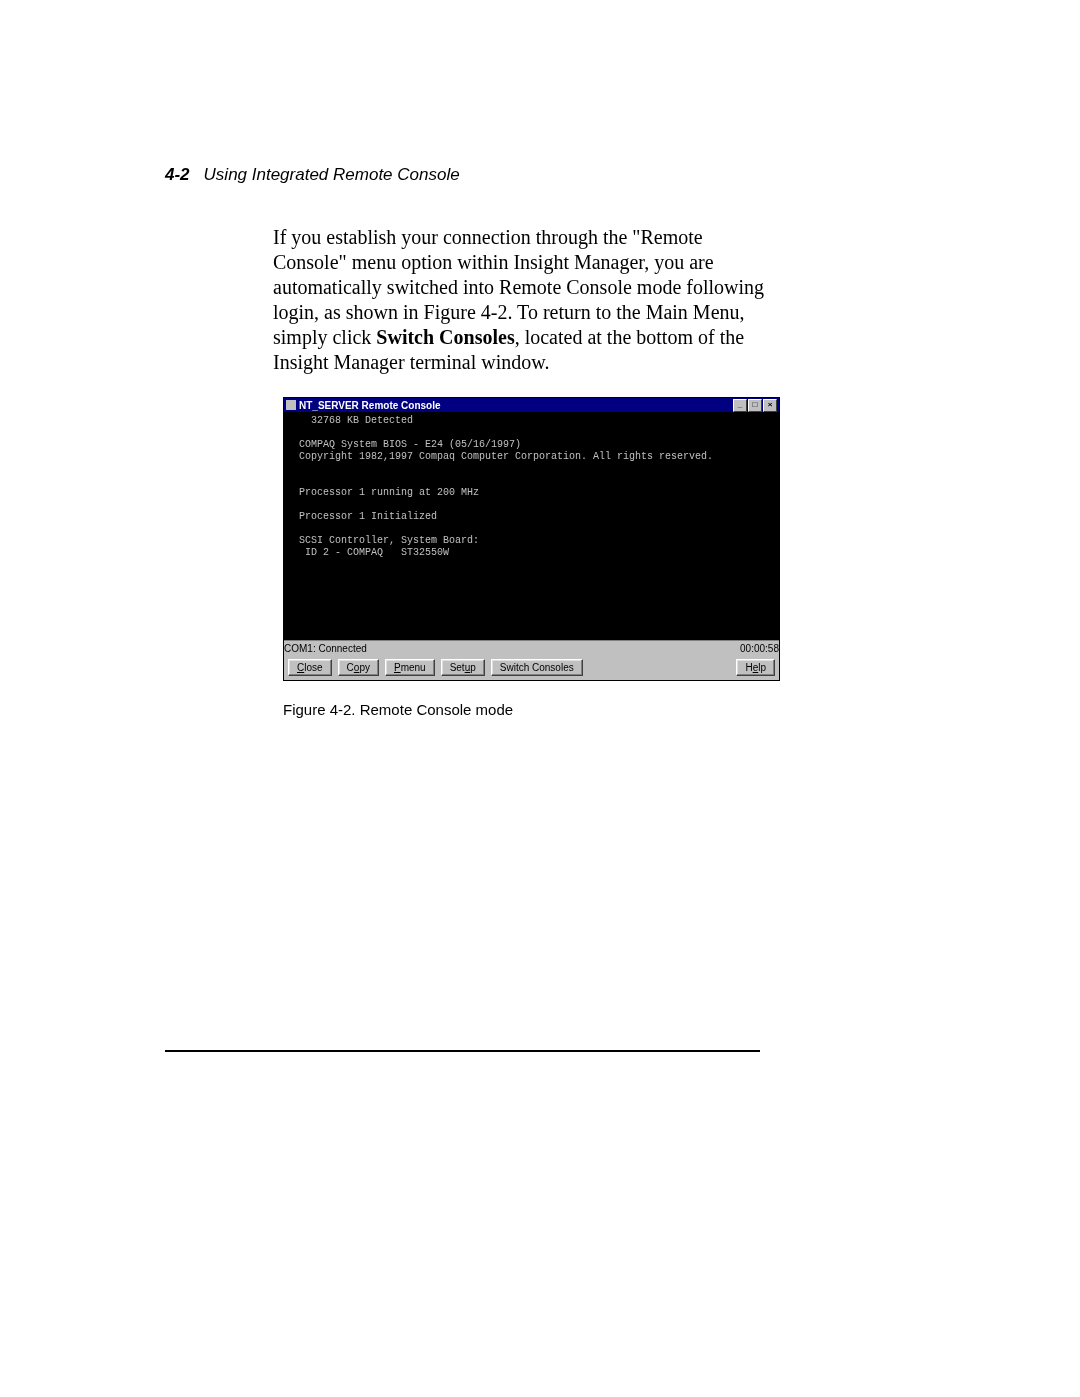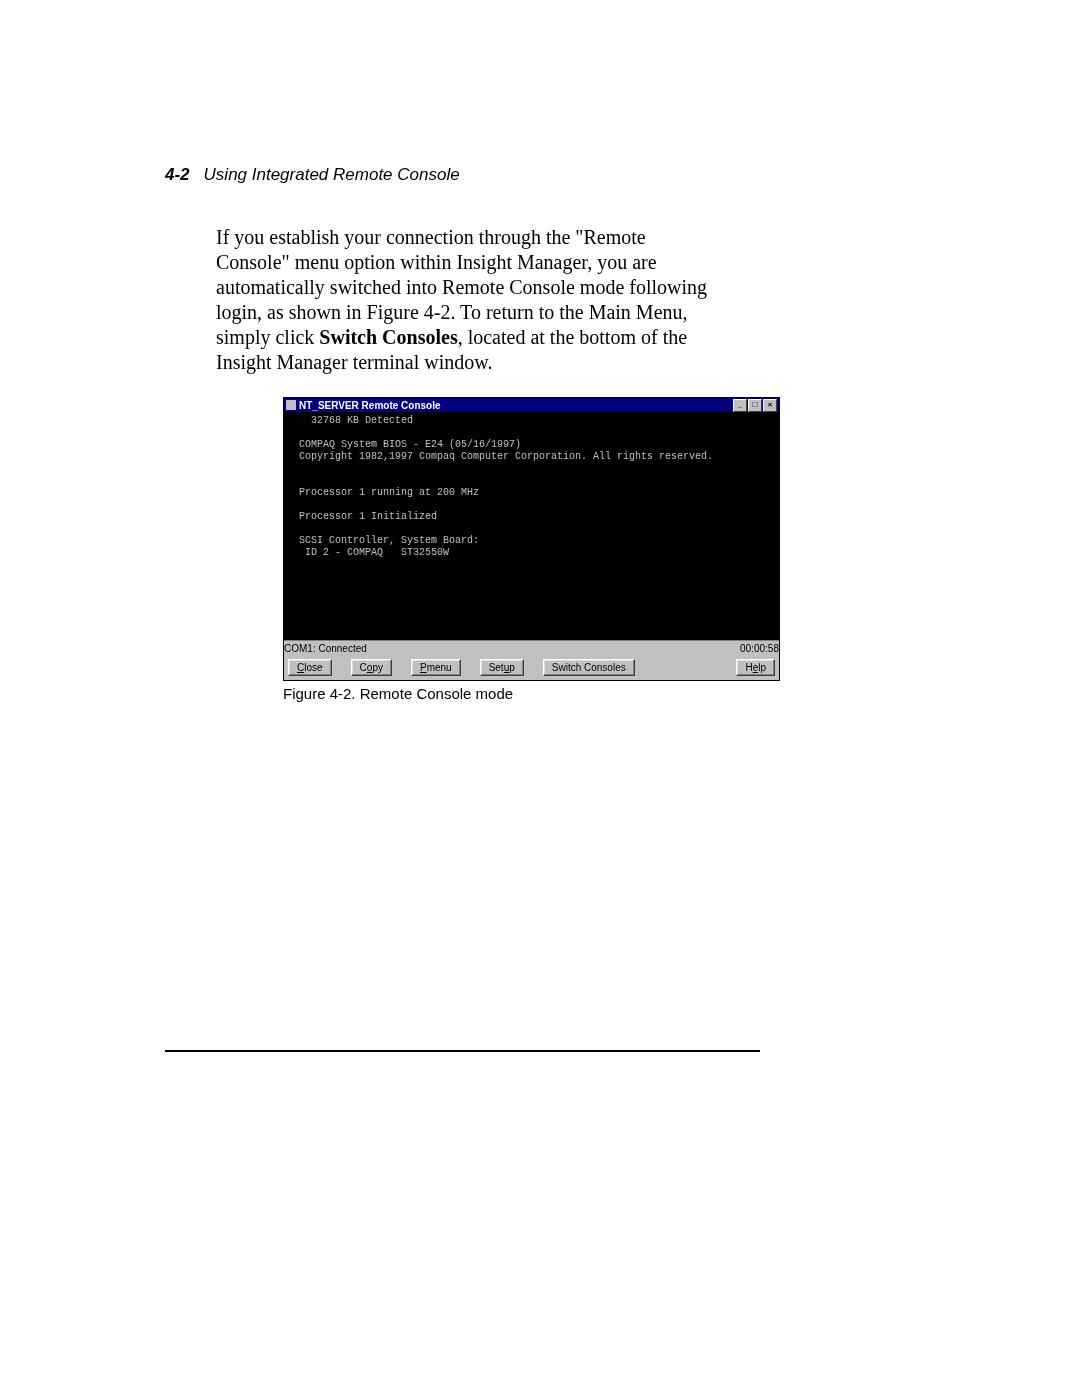--- a/index.html
+++ b/index.html
@@ -23,21 +23,21 @@
     font-family: Arial, Helvetica, sans-serif;
     font-size: 17px;
     color: #000;
     margin: 0 0 40px 0;
   }
   .running-header .pn {
     font-weight: bold;
     margin-right: 14px;
   }
   .body-text {
-    margin-left: 51px;
+    margin-left: 108px;
     width: 500px;
     font-size: 20px;
     line-height: 1.25;
   }
   .body-text b { font-weight: bold; }
 
   .figure-wrap {
     margin-left: 118px;
     margin-top: 22px;
   }
@@ -95,41 +95,41 @@
     padding: 2px 0;
     display: flex;
     color: #000;
   }
   .rc-status .st-left { flex: 1; }
   .rc-status .st-right { }
   .rc-btnbar {
     background: #c0c0c0;
     padding: 3px 4px 4px 4px;
     display: flex;
-    gap: 19px;
+    gap: 6px;
     align-items: center;
   }
   .rc-btnbar .spacer { flex: 1; }
   .rc-btn {
     background: #c0c0c0;
     border: 1px solid #fff;
     border-right-color: #404040;
     border-bottom-color: #404040;
     padding: 2px 8px;
     font-size: 10px;
     color: #000;
     font-family: "MS Sans Serif", Arial, sans-serif;
     box-shadow: inset -1px -1px 0 #808080, inset 1px 1px 0 #dfdfdf;
   }
   .rc-btn .ul { text-decoration: underline; }
 
   .caption {
     font-family: Arial, Helvetica, sans-serif;
     font-size: 15px;
-    margin-top: 4px;
+    margin-top: 20px;
   }
 
   .footer-rule {
     position: absolute;
     left: 165px;
     right: 140px;
     bottom: 345px;
     border-top: 2px solid #000;
     height: 0;
   }

